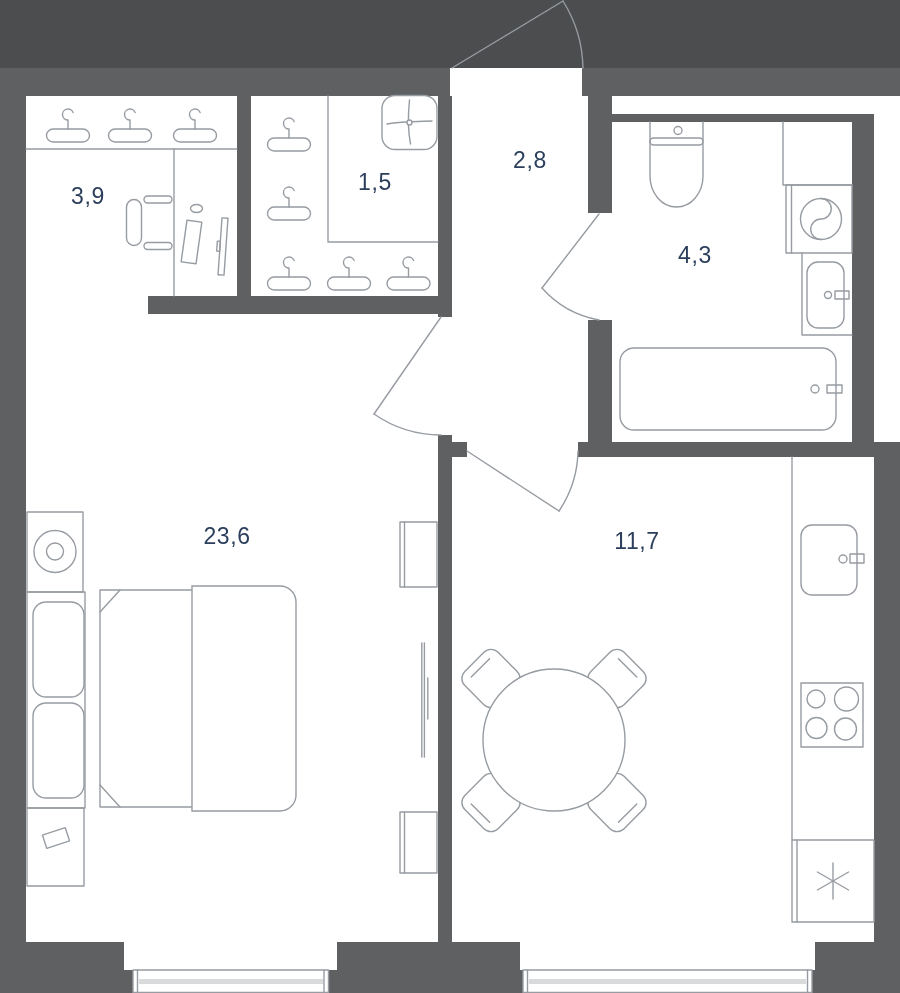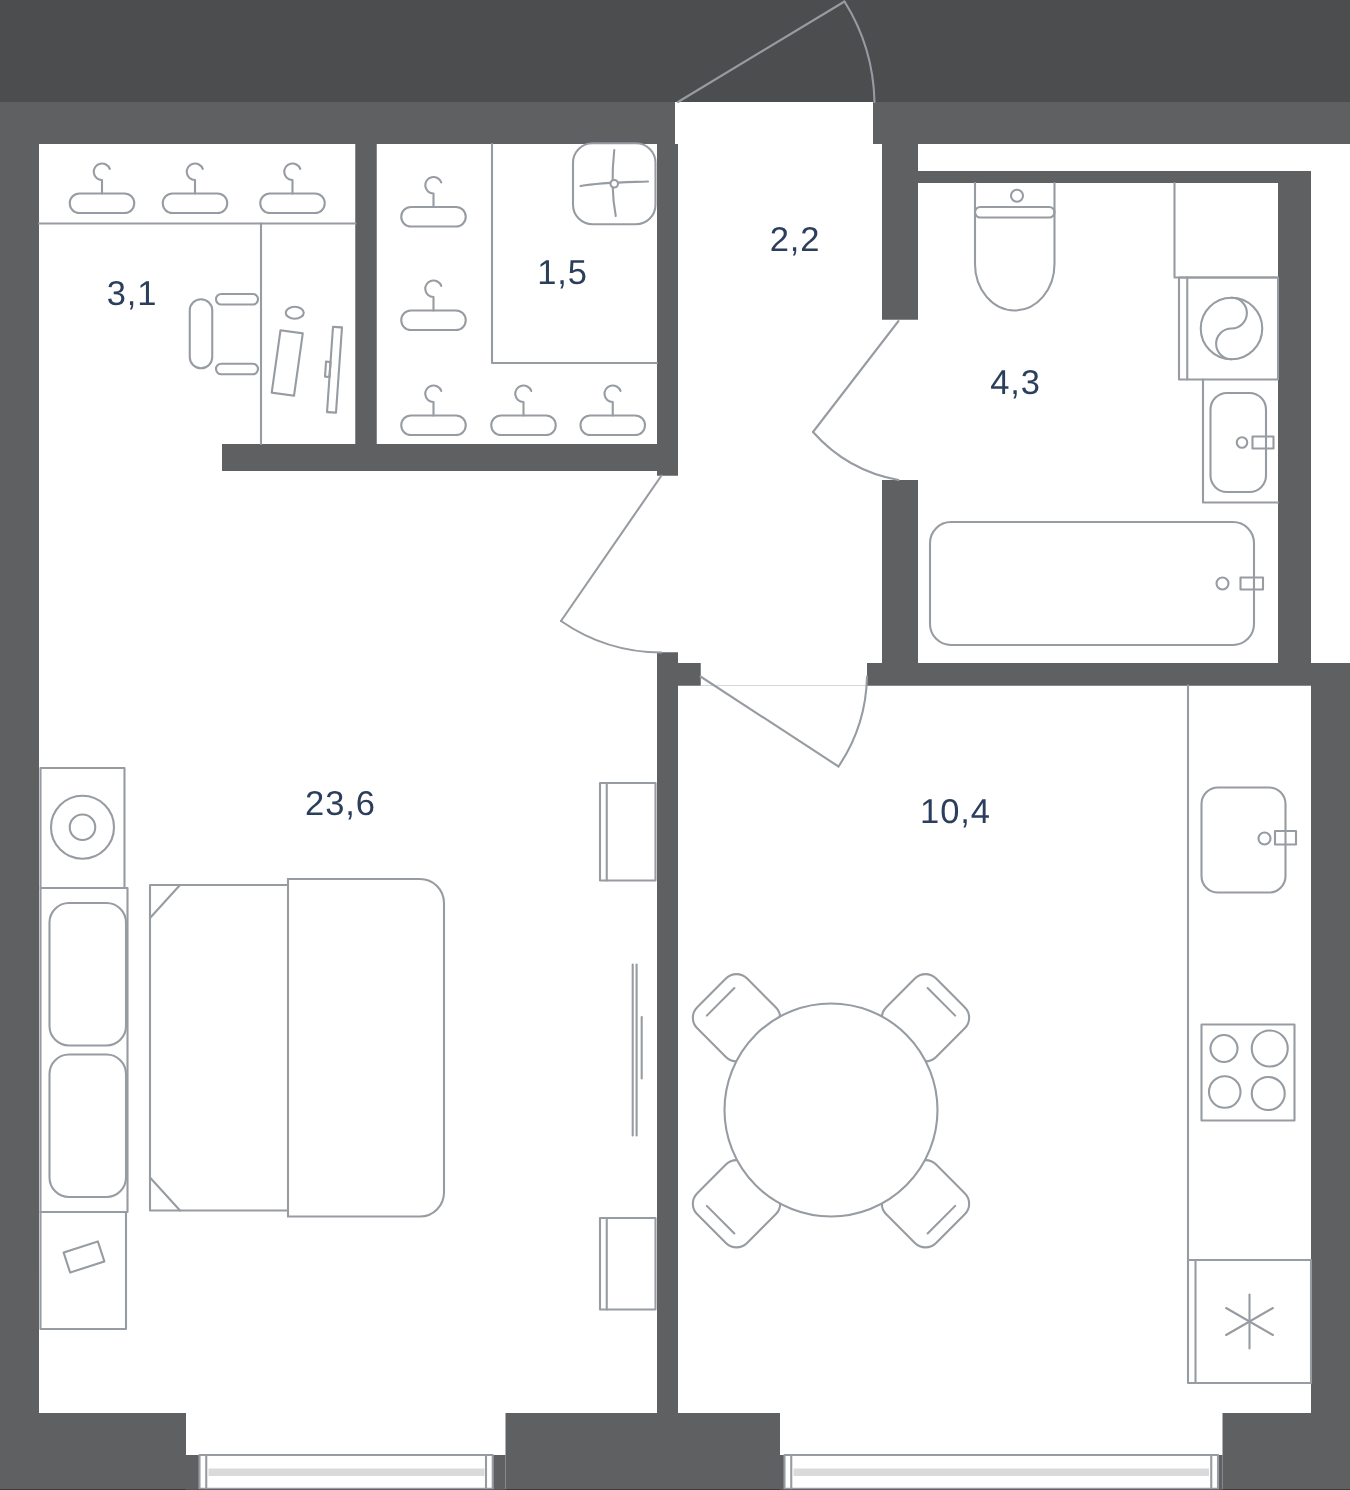--- a/index.html
+++ b/index.html
@@ -223,19 +223,19 @@
     <rect class="floor" x="520" y="942" width="295" height="51"></rect>
     <rect class="wallfill" x="520" y="970" width="3" height="23"></rect>
     <rect class="wallfill" x="812" y="970" width="3" height="23"></rect>
     <rect class="ln" x="523" y="970" width="289" height="22.5"></rect>
     <line class="ln" x1="527.5" y1="970" x2="527.5" y2="992.5"></line>
     <line class="ln" x1="807.5" y1="970" x2="807.5" y2="992.5"></line>
     <rect class="bar" x="529" y="979" width="277" height="5"></rect>
   </g>
 </svg>
 
-  <span class="area-label" style="left:88px;top:196px">3,1</span>
+  <span class="area-label" style="left:88px;top:196px">3,9</span>
   <span class="area-label" style="left:375px;top:182px">1,5</span>
-  <span class="area-label" style="left:530px;top:160px">2,2</span>
-  <span class="area-label" style="left:677px;top:255px">4,3</span>
+  <span class="area-label" style="left:530px;top:160px">2,8</span>
+  <span class="area-label" style="left:695px;top:255px">4,3</span>
   <span class="area-label" style="left:227px;top:536px">23,6</span>
-  <span class="area-label" style="left:637px;top:541px">10,4</span>
+  <span class="area-label" style="left:637px;top:541px">11,7</span>
 </div>
 
 </body></html>

